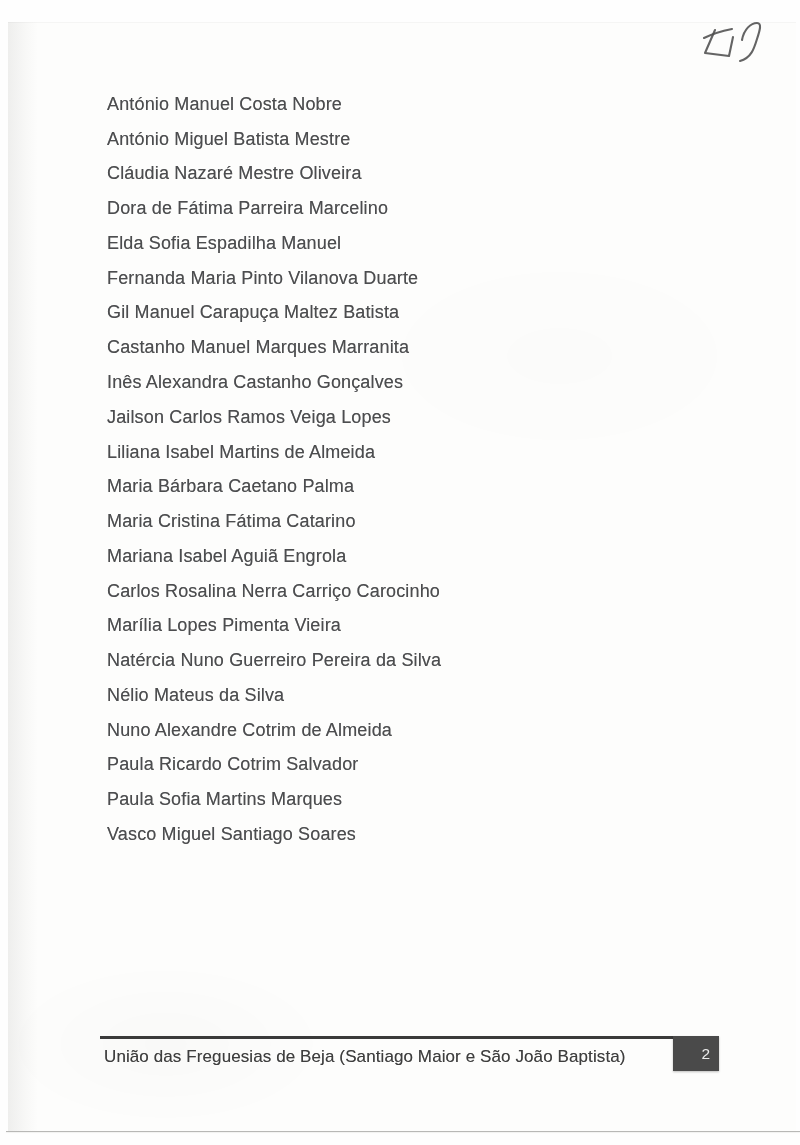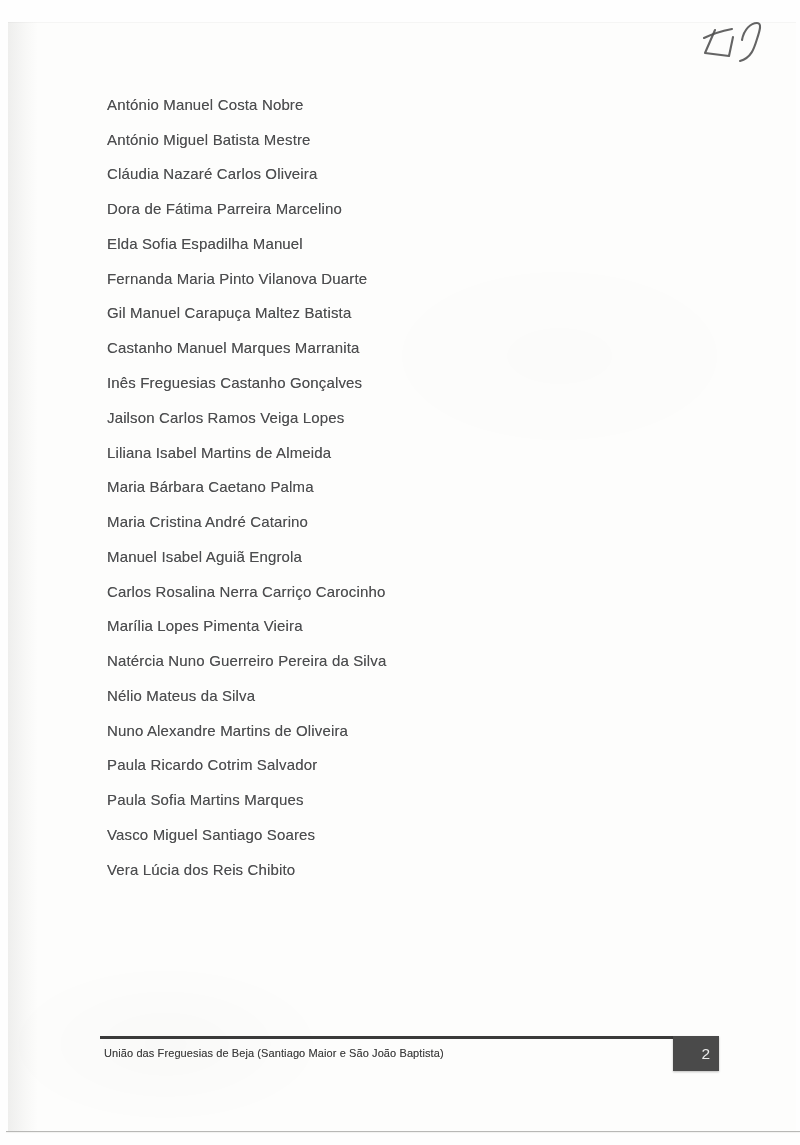--- a/index.html
+++ b/index.html
@@ -54,37 +54,37 @@
   
   .name-list {
     position: absolute;
     left: 107px; top: 87px;
     width: 560px;
   }
   .name-row {
     height: 34.77px;
     display: flex;
     align-items: center;
-    font-size: 15px;
+    font-size: 18px;
     letter-spacing: 0.15px;
     color: #4c4d4f;
     text-shadow: 0 0 0.5px rgba(76,77,79,0.55);
     white-space: nowrap;
   }
   
   .footer-rule {
     position: absolute;
     left: 100px; top: 1036px;
     width: 574px; height: 2.5px;
     background: #3a3a3a;
   }
   .footer-text {
     position: absolute;
     left: 104px; top: 1047px;
-    font-size: 11px;
+    font-size: 17px;
     letter-spacing: 0.1px;
     color: #3e3e3e;
     text-shadow: 0 0 0.4px rgba(62,62,62,0.5);
     white-space: nowrap;
   }
   .page-number-box {
     position: absolute;
     left: 673px; top: 1036px;
     width: 46px; height: 35px;
     background: #4a4a4a;
@@ -115,63 +115,62 @@
     <path d="M46 26 C48 15, 55 9, 61 9 C66 9, 64 16, 61 25 C58 35, 55 44, 44 47"></path>
   </svg>
 
   <div class="name-list">
 
       <div class="name-row">António Manuel Costa Nobre</div>
 
       <div class="name-row">António Miguel Batista Mestre</div>
 
 
-      <div class="name-row">Cláudia Nazaré Carlos Oliveira</div>
+      <div class="name-row">Cláudia Nazaré Mestre Oliveira</div>
 
       <div class="name-row">Dora de Fátima Parreira Marcelino</div>
 
       <div class="name-row">Elda Sofia Espadilha Manuel</div>
 
       <div class="name-row">Fernanda Maria Pinto Vilanova Duarte</div>
 
       <div class="name-row">Gil Manuel Carapuça Maltez Batista</div>
 
       <div class="name-row">Castanho Manuel Marques Marranita</div>
 
 
-      <div class="name-row">Inês Freguesias Castanho Gonçalves</div>
+      <div class="name-row">Inês Alexandra Castanho Gonçalves</div>
 
       <div class="name-row">Jailson Carlos Ramos Veiga Lopes</div>
 
       <div class="name-row">Liliana Isabel Martins de Almeida</div>
 
       <div class="name-row">Maria Bárbara Caetano Palma</div>
 
-      <div class="name-row">Maria Cristina André Catarino</div>
+      <div class="name-row">Maria Cristina Fátima Catarino</div>
 
-      <div class="name-row">Manuel Isabel Aguiã Engrola</div>
+      <div class="name-row">Mariana Isabel Aguiã Engrola</div>
 
       <div class="name-row">Carlos Rosalina Nerra Carriço Carocinho</div>
 
       <div class="name-row">Marília Lopes Pimenta Vieira</div>
 
       <div class="name-row">Natércia Nuno Guerreiro Pereira da Silva</div>
 
       <div class="name-row">Nélio Mateus da Silva</div>
 
-      <div class="name-row">Nuno Alexandre Martins de Oliveira</div>
+      <div class="name-row">Nuno Alexandre Cotrim de Almeida</div>
 
       <div class="name-row">Paula Ricardo Cotrim Salvador</div>
 
       <div class="name-row">Paula Sofia Martins Marques</div>
 
 
       <div class="name-row">Vasco Miguel Santiago Soares</div>
 
-      <div class="name-row">Vera Lúcia dos Reis Chibito</div>
     </div>
 
   <div class="footer-rule"></div>
 
   <div class="footer-text">União das Freguesias de Beja (Santiago Maior e São João Baptista)</div>
 
   <div class="page-number-box">
     <span>2</span>
   </div>
 

